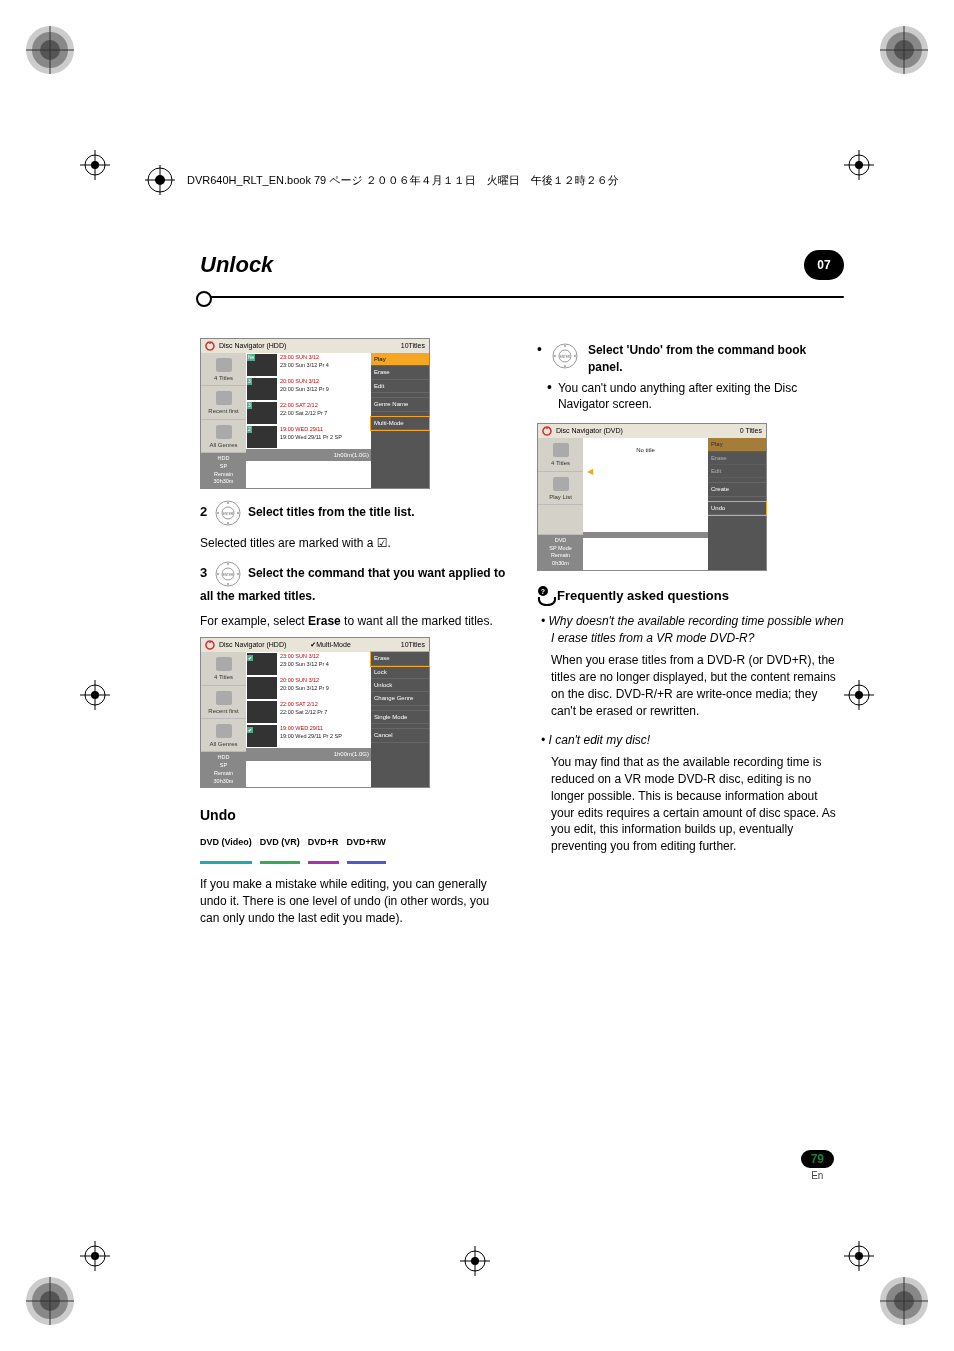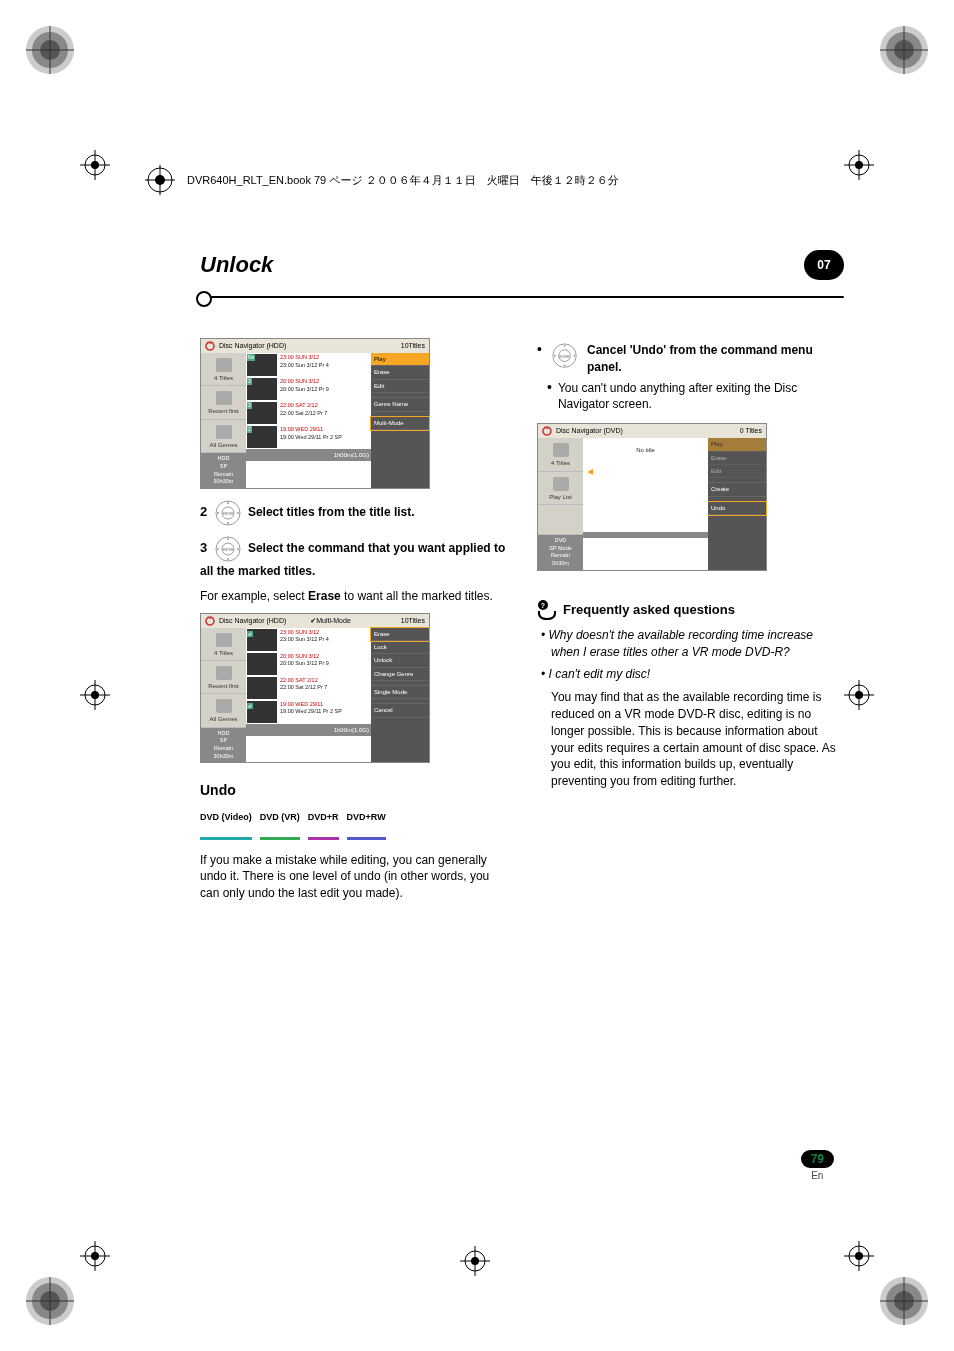--- a/index.html
+++ b/index.html
@@ -67,21 +67,21 @@
   .mode { font-size: 9px; font-weight: bold; border-bottom: 3px solid; padding-bottom: 13px; }
   .m-vid { border-color: #2aa; }
   .m-vr { border-color: #3a5; }
   .m-pr { border-color: #a3a; }
   .m-prw { border-color: #55c; }
   
   .para { margin: 8px 0; font-size: 12px; }
   .bullet-row { display: flex; gap: 6px; align-items: flex-start; margin: 4px 0 2px 0;}
   .bullet-dot { font-size: 14px; line-height: 1; }
   
-  .faq-h { display: flex; align-items: center; gap: 6px; font-weight: bold; font-size: 13px; margin: 28px 0 6px 0; }
+  .faq-h { display: flex; align-items: center; font-weight: bold; font-size: 13px; margin: 14px 0 6px 0; }
   .faq-h .qicon { width: 20px; height: 22px; }
   
   .faq-q { font-style: italic; font-size: 12px; margin: 4px 0 6px 14px; text-indent: -10px; }
   .faq-a { font-size: 12px; margin: 4px 0 12px 14px; }
   
   .pagebox { position: absolute; bottom: 170px; right: 120px; text-align: center; }
   .pagebox .num { background: #000; color: #15803d; border-radius: 10px; padding: 2px 10px; font-size: 12px; font-weight: bold; }
   .pagebox .en { font-size: 10px; margin-top: 2px; color: #444; }
   .check-empty { border: 1px solid #333; width: 6px; height: 6px; display: inline-block; }
   .check-on { color: #fff; background: #5a8; font-size: 5px; padding: 0 1px; }
@@ -272,20 +272,21 @@
               <circle cx="17" cy="14" r="12" fill="none" stroke="#999" stroke-width="1"></circle>
               <circle cx="17" cy="14" r="6" fill="#fff" stroke="#999"></circle>
               <text x="17" y="16" font-size="3" text-anchor="middle" fill="#666">ENTER</text>
               <circle cx="17" cy="4" r="1" fill="#999"></circle>
               <circle cx="17" cy="24" r="1" fill="#999"></circle>
               <circle cx="7" cy="14" r="1" fill="#999"></circle>
               <circle cx="27" cy="14" r="1" fill="#999"></circle>
             </svg></span>
         <b>Select titles from the title list.</b>
       </div>
+      <div class="para">Selected titles are marked with a ☑.</div>
 
       <div class="step">
         <span class="step-num">3</span>
         <span class="icon"><svg viewBox="0 0 34 28">
               <circle cx="17" cy="14" r="12" fill="none" stroke="#999" stroke-width="1"></circle>
               <circle cx="17" cy="14" r="6" fill="#fff" stroke="#999"></circle>
               <text x="17" y="16" font-size="3" text-anchor="middle" fill="#666">ENTER</text>
               <circle cx="17" cy="4" r="1" fill="#999"></circle>
               <circle cx="17" cy="24" r="1" fill="#999"></circle>
               <circle cx="7" cy="14" r="1" fill="#999"></circle>
@@ -379,21 +380,21 @@
         <span class="bullet-dot">•</span>
         <span class="icon" style="width:34px;height:28px;display:inline-block;"><svg viewBox="0 0 34 28">
               <circle cx="17" cy="14" r="12" fill="none" stroke="#999" stroke-width="1"></circle>
               <circle cx="17" cy="14" r="6" fill="#fff" stroke="#999"></circle>
               <text x="17" y="16" font-size="3" text-anchor="middle" fill="#666">ENTER</text>
               <circle cx="17" cy="4" r="1" fill="#999"></circle>
               <circle cx="17" cy="24" r="1" fill="#999"></circle>
               <circle cx="7" cy="14" r="1" fill="#999"></circle>
               <circle cx="27" cy="14" r="1" fill="#999"></circle>
             </svg></span>
-        <b>Cancel 'Undo' from the command menu panel.</b>
+        <b>Select 'Undo' from the command book panel.</b>
       </div>
       <div class="bullet-row" style="margin-left:10px;">
         <span class="bullet-dot">•</span>
         <span>You can't undo anything after exiting the Disc Navigator screen.</span>
       </div>
 
       <div class="navshot navshot-small" style="margin-top:10px;">
         <div class="nav-header">
           <span class="brand">
               <svg viewBox="0 0 10 10">
@@ -433,21 +434,22 @@
       </div>
 
       <div class="faq-h">
         <span class="qicon"><svg viewBox="0 0 20 22">
               <circle cx="6" cy="6" r="5" fill="#000"></circle>
               <text x="6" y="9" font-size="7" fill="#fff" text-anchor="middle" font-weight="bold">?</text>
               <path d="M2 12 Q1 20 10 20 Q19 20 18 12" fill="none" stroke="#000" stroke-width="2"></path>
             </svg></span>
         <span>Frequently asked questions</span>
       </div>
-      <div class="faq-q"><i>• </i><i>Why doesn't the available recording time increase when I erase titles other a VR mode DVD-R?</i></div>
+      <div class="faq-q"><i>• </i><i>Why doesn't the available recording time possible when I erase titles from a VR mode DVD-R?</i></div>
+      <div class="faq-a">When you erase titles from a DVD-R (or DVD+R), the titles are no longer displayed, but the content remains on the disc. DVD-R/+R are write-once media; they can't be erased or rewritten.</div>
       <div class="faq-q"><i>• </i><i>I can't edit my disc!</i></div>
       <div class="faq-a">You may find that as the available recording time is reduced on a VR mode DVD-R disc, editing is no longer possible. This is because information about your edits requires a certain amount of disc space. As you edit, this information builds up, eventually preventing you from editing further.</div>
     </div>
   </div>
 </div>
 
 <div class="pagebox">
   <div class="num">79</div>
   <div class="en">En</div>
 </div>

